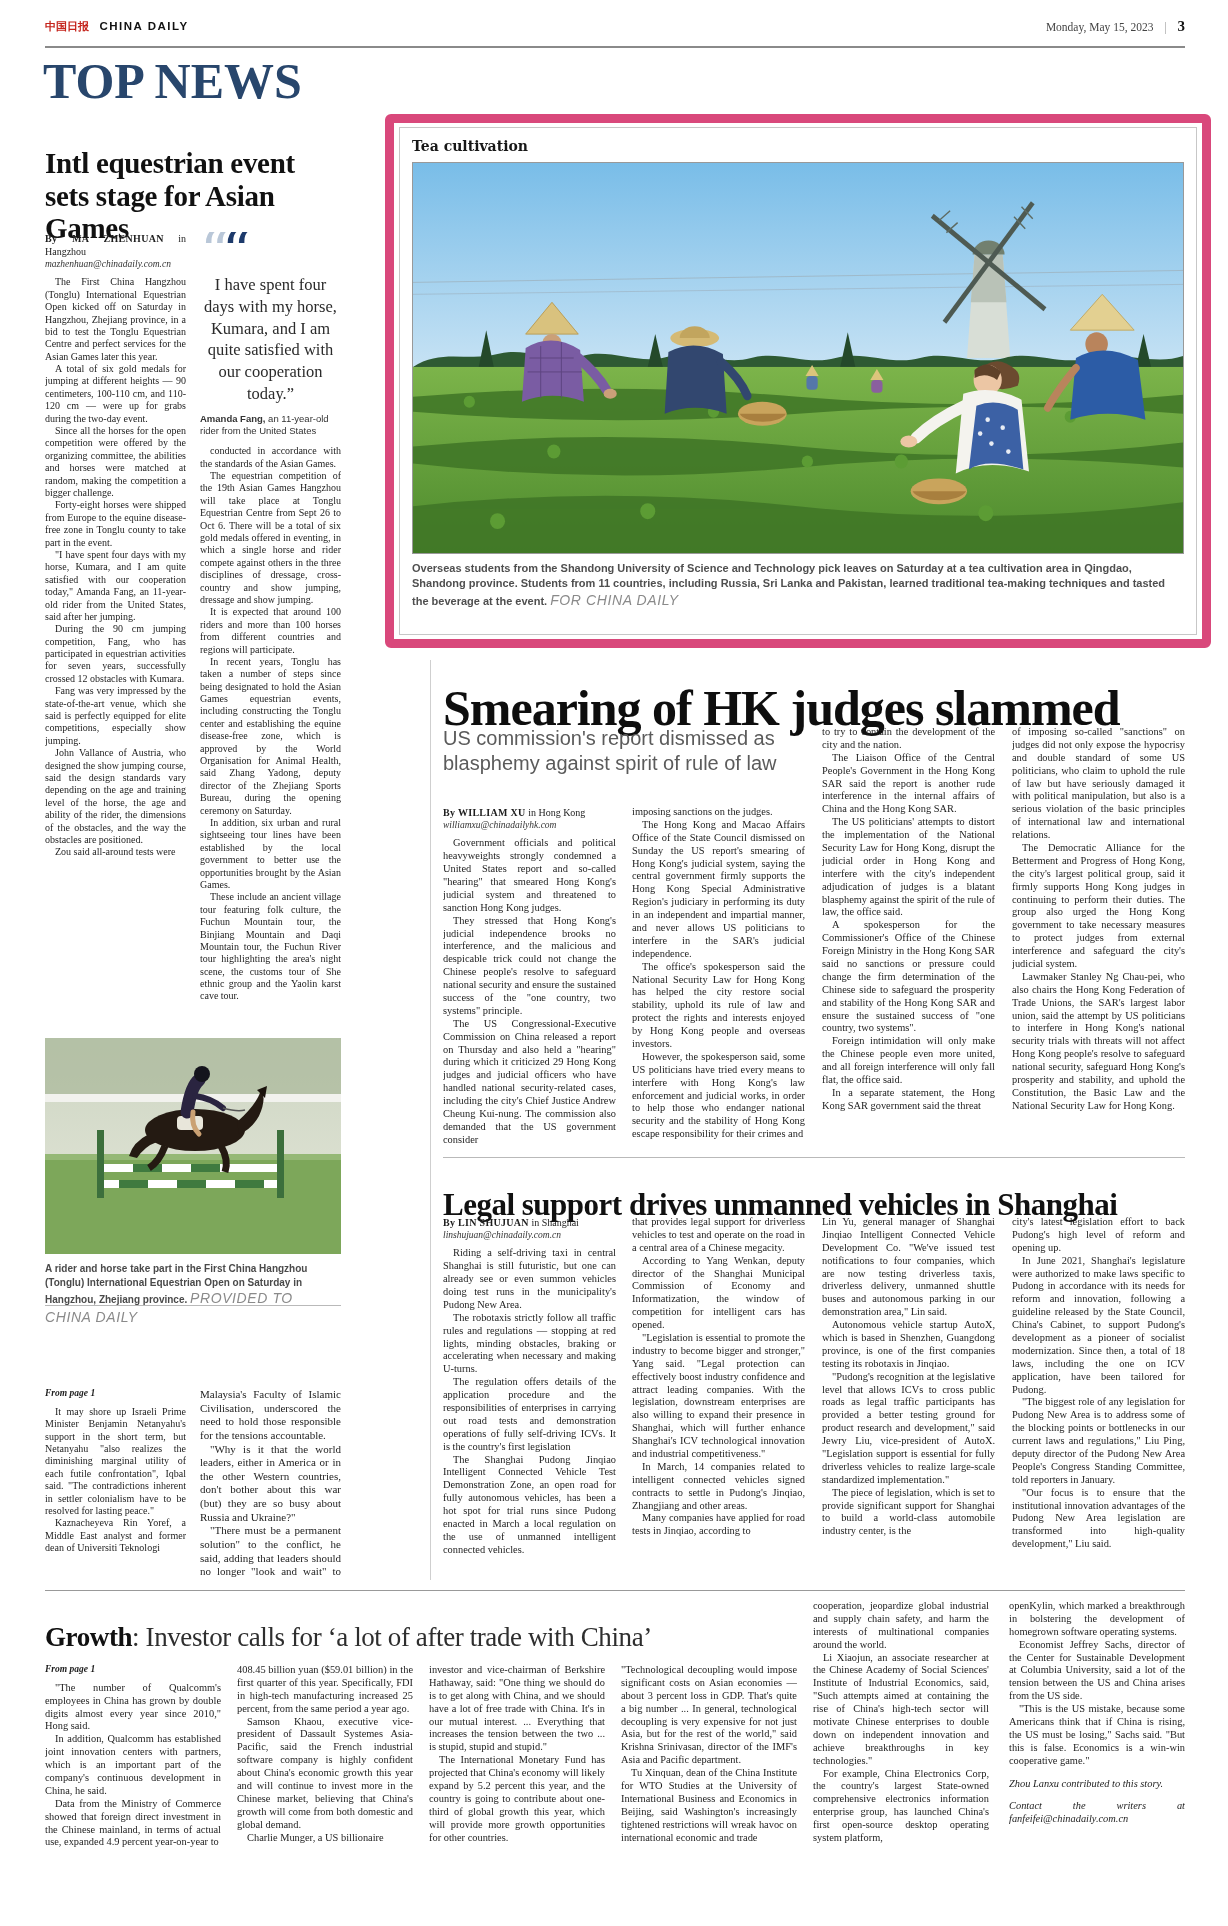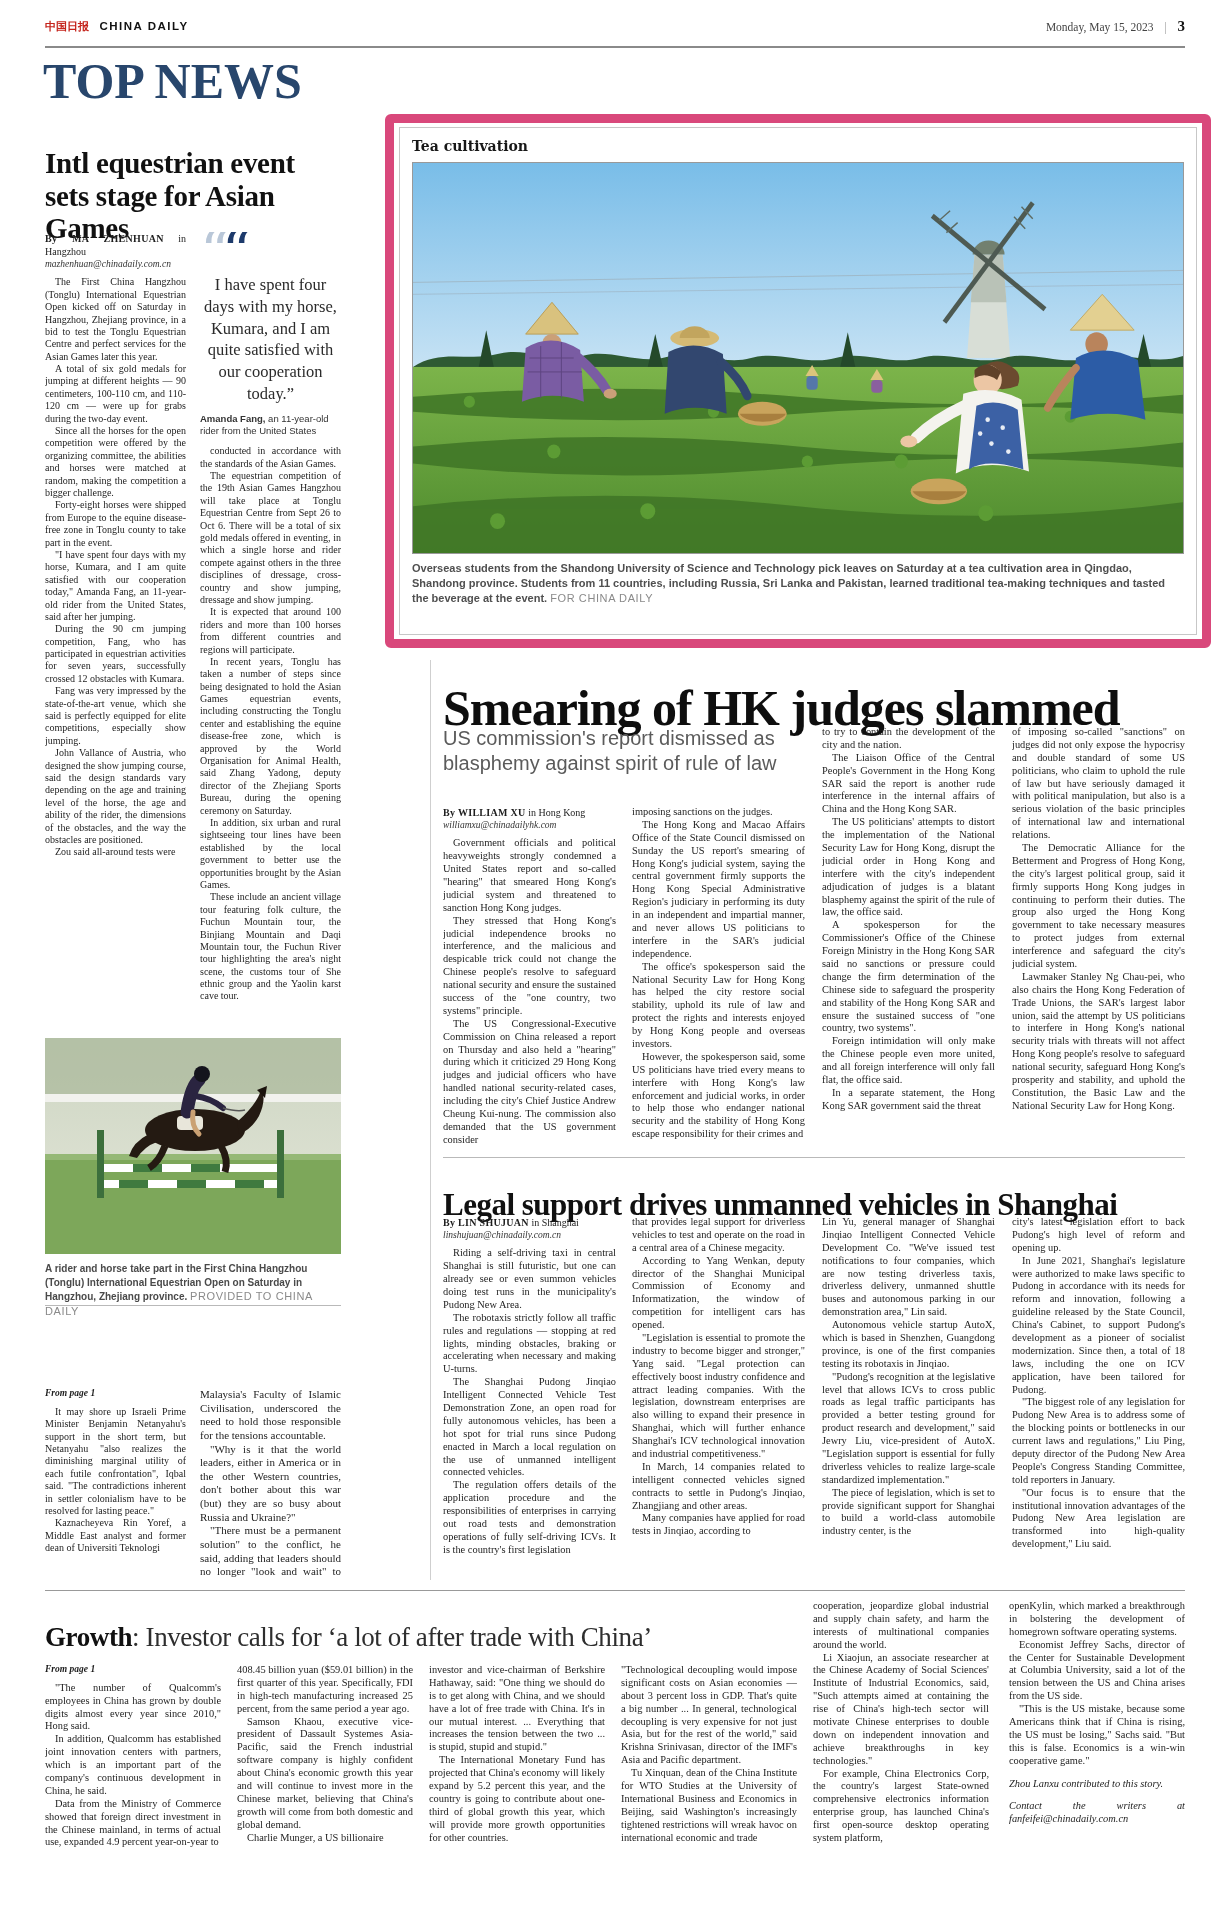--- a/index.html
+++ b/index.html
@@ -29,21 +29,21 @@
   .qmarks{font-size:58px;line-height:40px;height:40px;font-family:"DejaVu Serif",serif;letter-spacing:-8px;}
   .q1{color:#b9c7d8;} .q2{color:#1d3a6b;}
   .qtext{font-size:16.5px;line-height:1.32;color:#2b2b2b;text-align:center;margin-top:2px;}
   .qattr{font-size:9.5px;color:#333;margin-top:8px;font-family:"Liberation Sans",sans-serif;text-align:left;line-height:1.3;}
   
   .teabox{left:385px;top:114px;width:826px;height:534px;border:9px solid #d9487b;border-radius:6px;background:#fff;box-sizing:border-box;}
   .teainner{position:absolute;left:5px;top:4px;right:5px;bottom:4px;border:1px solid #c7c7c7;padding:10px 12px 8px 12px;}
   .kicker{font-family:"DejaVu Serif",serif;font-weight:bold;font-size:14px;color:#171717;margin-bottom:8px;}
   .teaphoto{width:100%;height:392px;border:1px solid #999;box-sizing:border-box;display:block;}
   .caption{font-family:"Liberation Sans",sans-serif;font-size:11px;font-weight:bold;color:#4f4f4f;line-height:1.35;margin-top:7px;text-align:left;}
-  .credit{font-weight:normal;font-size:11px;color:#8a8a8a;letter-spacing:.6px;text-transform:uppercase;}
+  .credit{font-weight:normal;font-size:14px;color:#8a8a8a;letter-spacing:.6px;text-transform:uppercase;font-style:italic;}
   
   .hk-head{left:443px;top:648px;width:745px;font-size:50px;font-weight:bold;color:#0e0e0e;letter-spacing:-1px;line-height:1.05;}
   .hk-sub{left:443px;top:726px;width:372px;font-family:"Liberation Sans",sans-serif;font-size:20px;line-height:1.25;color:#5b5b5b;}
   .vrule{width:0;border-left:1px solid #cfcfcf;}
   .hrule{height:0;border-top:1px solid #b9b9b9;}
   
   .sh-head{left:443px;top:1166px;width:745px;font-size:31px;font-weight:bold;color:#101010;letter-spacing:-0.5px;}
   
   .sec-head{font-weight:bold;color:#111;}
   .sec-head .rest{font-weight:normal;color:#2e2e2e;}
@@ -264,22 +264,22 @@
   <div class="abs hrule" style="left:443px;top:1157px;width:742px;"></div>
 
   <h1 class="abs sh-head">Legal support drives unmanned vehicles in Shanghai</h1>
   <div class="bodycol" style="left:443px;top:1216px;width:173px;height:362px;">
     <div class="byline">
       <b>By LIN SHUJUAN</b><span> in Shanghai</span>
       <span class="em">linshujuan@chinadaily.com.cn</span>
     </div>
     <p>Riding a self-driving taxi in central Shanghai is still futuristic, but one can already see or even summon vehicles doing test runs in the municipality's Pudong New Area.</p>
     <p>The robotaxis strictly follow all traffic rules and regulations — stopping at red lights, minding obstacles, braking or accelerating when necessary and making U-turns.</p>
+    <p>The regulation offers details of the application procedure and the responsibilities of enterprises in carrying out road tests and demonstration operations of fully self-driving ICVs. It is the country's first legislation</p>
     <p>The Shanghai Pudong Jinqiao Intelligent Connected Vehicle Test Demonstration Zone, an open road for fully autonomous vehicles, has been a hot spot for trial runs since Pudong enacted in March a local regulation on the use of unmanned intelligent connected vehicles.</p>
-    <p>The regulation offers details of the application procedure and the responsibilities of enterprises in carrying out road tests and demonstration operations of fully self-driving ICVs. It is the country's first legislation</p>
   </div>
   <div class="bodycol" style="left:632px;top:1216px;width:173px;height:362px;">
     <p>that provides legal support for driverless vehicles to test and operate on the road in a central area of a Chinese megacity.</p>
     <p>According to Yang Wenkan, deputy director of the Shanghai Municipal Commission of Economy and Informatization, the window of competition for intelligent cars has opened.</p>
     <p>"Legislation is essential to promote the industry to become bigger and stronger," Yang said. "Legal protection can effectively boost industry confidence and attract leading companies. With the legislation, downstream enterprises are also willing to expand their presence in Shanghai, which will further enhance Shanghai's ICV technological innovation and industrial competitiveness."</p>
     <p>In March, 14 companies related to intelligent connected vehicles signed contracts to settle in Pudong's Jinqiao, Zhangjiang and other areas.</p>
     <p>Many companies have applied for road tests in Jinqiao, according to</p>
   </div>
   <div class="bodycol" style="left:822px;top:1216px;width:173px;height:362px;">
     <p>Lin Yu, general manager of Shanghai Jinqiao Intelligent Connected Vehicle Development Co. "We've issued test notifications to four companies, which are now testing driverless taxis, driverless delivery, unmanned shuttle buses and autonomous parking in our demonstration area," Lin said.</p>

